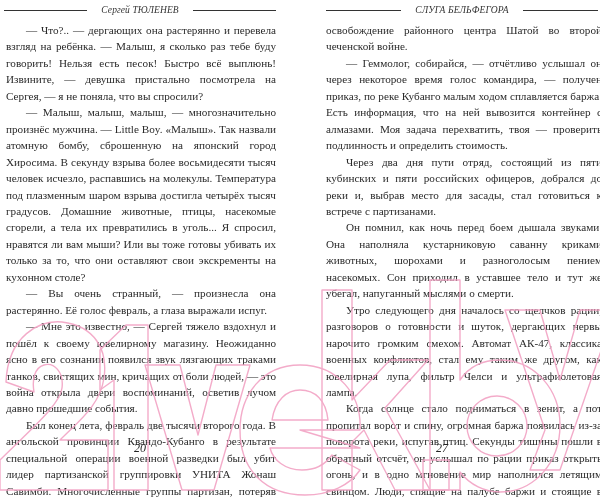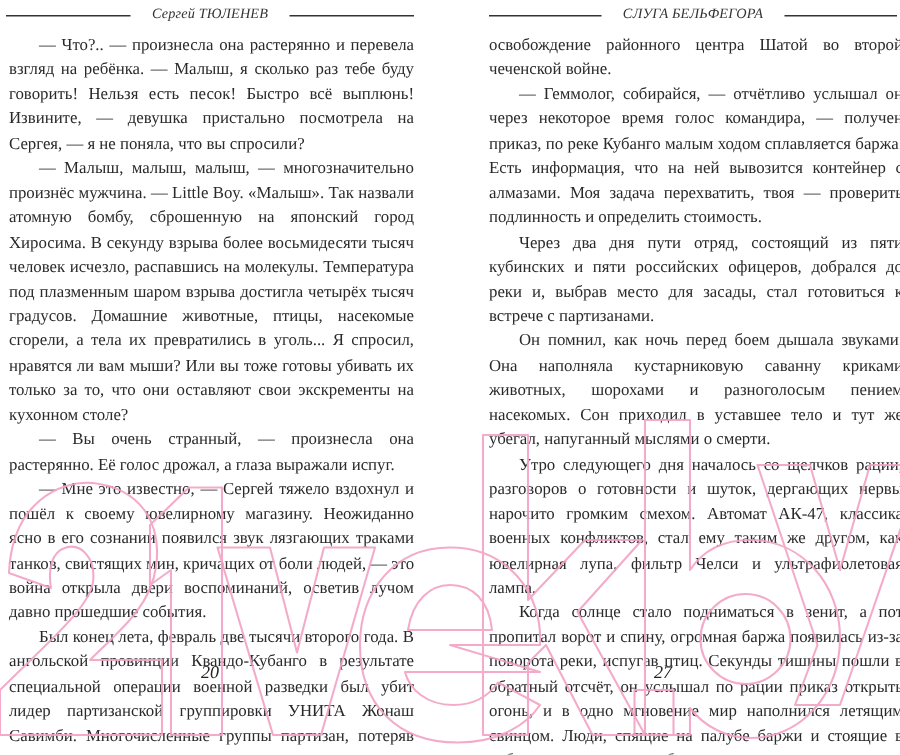--- a/index.html
+++ b/index.html
@@ -42,23 +42,23 @@
 </head>
 <body>
 
 <div class="page" id="left-page">
   <div class="header">
     <div class="rule"></div>
     <span class="title">Сергей ТЮЛЕНЕВ</span>
     <div class="rule"></div>
   </div>
   <div class="body">
-    <p>— Что?.. — произнесла она растерянно и перевела взгляд на ребёнка. — Малыш, я сколько раз тебе буду говорить! Нельзя есть песок! Быстро всё выплюнь! Извините, — девушка пристально посмотрела на Сергея, — я не поняла, что вы спросили?</p>
+    <p>— Что?.. — дергающих она растерянно и перевела взгляд на ребёнка. — Малыш, я сколько раз тебе буду говорить! Нельзя есть песок! Быстро всё выплюнь! Извините, — девушка пристально посмотрела на Сергея, — я не поняла, что вы спросили?</p>
     <p>— Малыш, малыш, малыш, — многозначительно произнёс мужчина. — Little Boy. «Малыш». Так назвали атомную бомбу, сброшенную на японский город Хиросима. В секунду взрыва более восьмидесяти тысяч человек исчезло, распавшись на молекулы. Температура под плазменным шаром взрыва достигла четырёх тысяч градусов. Домашние животные, птицы, насекомые сгорели, а тела их превратились в уголь... Я спросил, нравятся ли вам мыши? Или вы тоже готовы убивать их только за то, что они оставляют свои экскременты на кухонном столе?</p>
-    <p>— Вы очень странный, — произнесла она растерянно. Её голос дрожал, а глаза выражали испуг.</p>
+    <p>— Вы очень странный, — произнесла она растерянно. Её голос февраль, а глаза выражали испуг.</p>
     <p>— Мне это известно, — Сергей тяжело вздохнул и пошёл к своему ювелирному магазину. Неожиданно ясно в его сознании появился звук лязгающих траками танков, свистящих мин, кричащих от боли людей, — это война открыла двери воспоминаний, осветив лучом давно прошедшие события.</p>
     <p>Был конец лета, февраль две тысячи второго года. В ангольской провинции Квандо-Кубанго в результате специальной операции военной разведки был убит лидер партизанской группировки УНИТА Жонаш Савимби. Многочисленные группы партизан, потеряв своего руководителя, стали метаться по стране, пытаясь выжить в сражениях с правительственными войсками.</p>
 
   </div>
   <div class="folio">20</div>
 </div>
 
 <div class="page" id="right-page">
   <div class="header">
     <div class="rule"></div>

